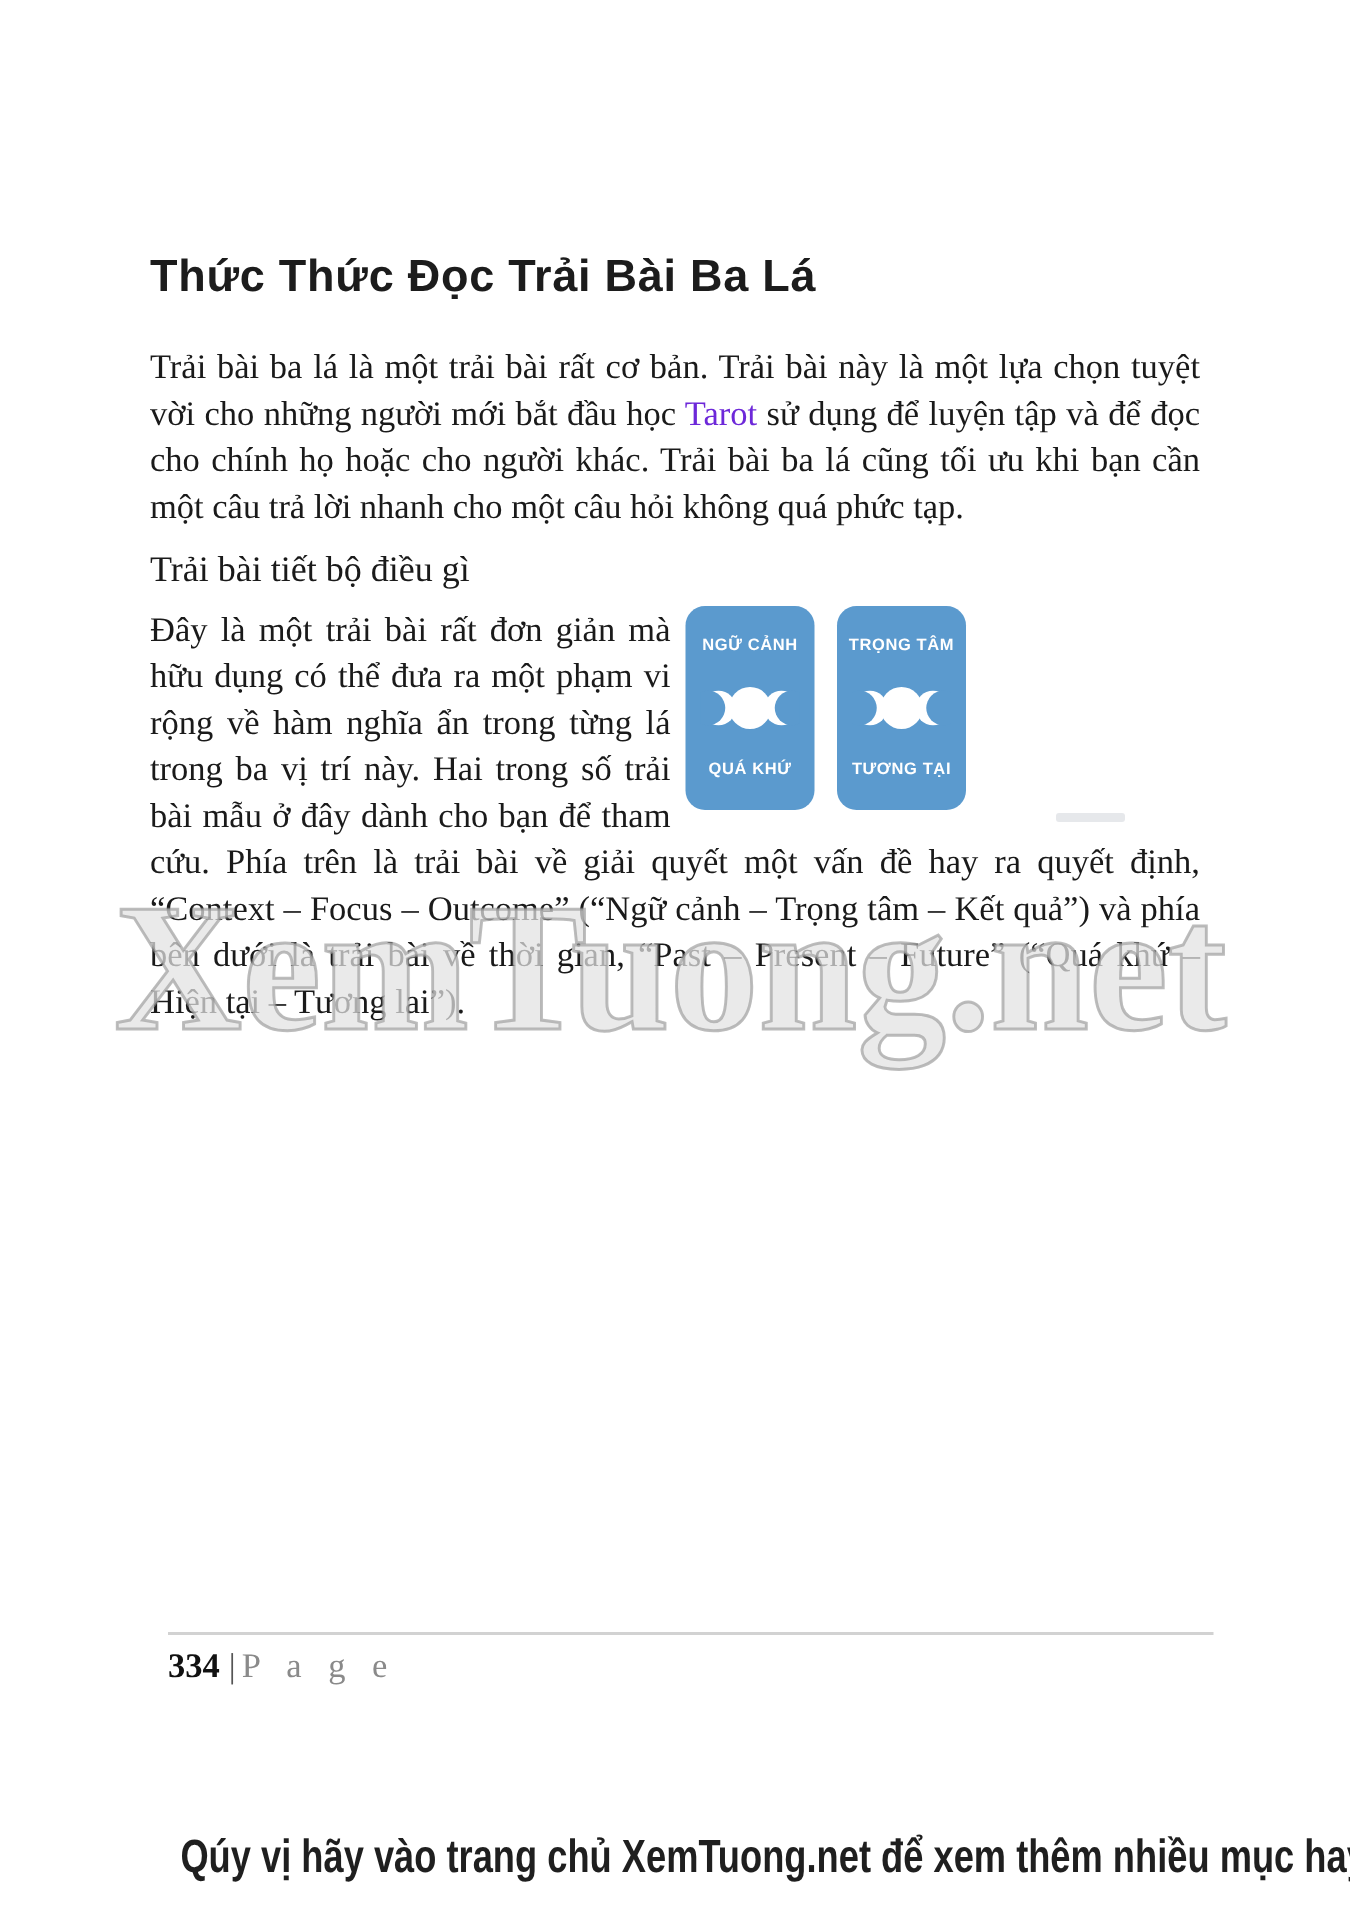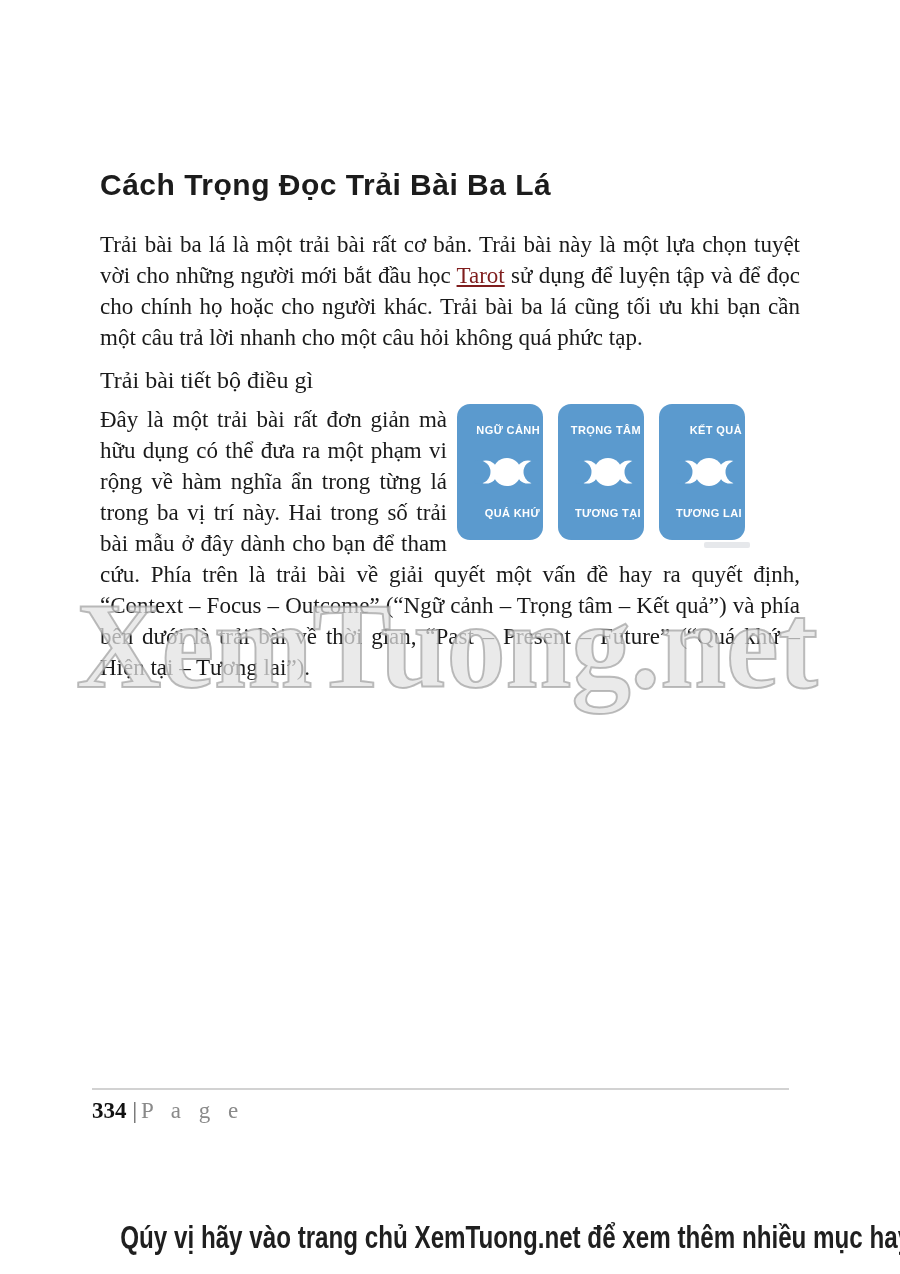--- a/index.html
+++ b/index.html
@@ -26,22 +26,21 @@
     letter-spacing: 0.5px;
     margin: 0 0 27px 0;
   }
   p.body-par {
     font-size: 23px;
     line-height: 31px;
     text-align: justify;
     margin: 0 0 14px 0;
   }
   a.tarot-link {
-    color: #7f1d1d;
-    text-decoration: underline;
+    color: #6d28d9;
     cursor: pointer;
   }
   h2.section-heading {
     font-size: 24px;
     font-weight: normal;
     margin: 6px 0 10px 0;
   }
   
   .cards-float {
     float: right;
@@ -61,21 +60,21 @@
     background: #5b9ace;
     border-radius: 13px;
     color: #ffffff;
     font-family: "Liberation Sans", sans-serif;
     font-size: 11px;
     font-weight: bold;
     letter-spacing: 0.4px;
     display: flex;
     flex-direction: column;
     justify-content: space-between;
-    align-items: flex-end;
+    align-items: center;
     padding: 11px 3px;
     box-sizing: border-box;
     text-align: center;
   }
   .card-credit {
     position: absolute;
     right: 50px;
     top: 138px;
     width: 46px;
     height: 6px;
@@ -96,21 +95,21 @@
     white-space: nowrap;
     transform: scaleX(0.97);
     transform-origin: left top;
     color: rgba(248, 248, 248, 0.55);
     -webkit-text-stroke: 2px rgba(150, 150, 150, 0.62);
     text-shadow: 0 0 1px rgba(160,160,160,0.4);
   }
   
   .page-footer {
     position: absolute;
-    left: 92px;
+    left: 112px;
     width: 697px;
     top: 1088px;
   }
   .footer-rule {
     border: 0;
     border-top: 2px solid #d2d2d2;
     margin: 0 0 8px 0;
   }
   .footer-line {
     font-size: 23px;
@@ -137,21 +136,21 @@
     white-space: nowrap;
   }
 </style>
 </head>
 <body>
 
 <div class="page">
 
   <div class="content">
 
-    <h1 class="doc-title">Cách Trọng Đọc Trải Bài Ba Lá</h1>
+    <h1 class="doc-title">Thức Thức Đọc Trải Bài Ba Lá</h1>
 
     <p class="body-par"><span>Trải bài ba lá là một trải bài rất cơ bản. Trải bài này là một lựa chọn tuyệt vời cho những người mới bắt đầu học </span><a class="tarot-link">Tarot</a><span> sử dụng để luyện tập và để đọc cho chính họ hoặc cho người khác. Trải bài ba lá cũng tối ưu khi bạn cần một câu trả lời nhanh cho một câu hỏi không quá phức tạp.</span></p>
 
 
 
     <h2 class="section-heading">Trải bài tiết bộ điều gì</h2>
 
     <p class="body-par">
       <span class="cards-float">
         <span class="cards-row">
@@ -173,31 +172,20 @@
             <svg width="66" height="40" viewBox="0 0 66 40">
               <circle cx="33" cy="20" r="14" fill="#ffffff"></circle>
               <circle cx="12" cy="20" r="11.5" fill="#ffffff"></circle>
               <circle cx="5" cy="20" r="11.5" fill="#5b9ace"></circle>
               <circle cx="54" cy="20" r="11.5" fill="#ffffff"></circle>
               <circle cx="61" cy="20" r="11.5" fill="#5b9ace"></circle>
             </svg>
             <span>TƯƠNG TẠI</span>
           </span>
 
-          <span class="tarot-card">
-            <span>KẾT QUẢ</span>
-            <svg width="66" height="40" viewBox="0 0 66 40">
-              <circle cx="33" cy="20" r="14" fill="#ffffff"></circle>
-              <circle cx="12" cy="20" r="11.5" fill="#ffffff"></circle>
-              <circle cx="5" cy="20" r="11.5" fill="#5b9ace"></circle>
-              <circle cx="54" cy="20" r="11.5" fill="#ffffff"></circle>
-              <circle cx="61" cy="20" r="11.5" fill="#5b9ace"></circle>
-            </svg>
-            <span>TƯƠNG LAI</span>
-          </span>
 
         </span>
         <span class="card-credit"></span>
       </span><span>Đây là một trải bài rất đơn giản mà hữu dụng có thể đưa ra một phạm vi rộng về hàm nghĩa ẩn trong từng lá trong ba vị trí này. Hai trong số trải bài mẫu ở đây dành cho bạn để tham cứu. Phía trên là trải bài về giải quyết một vấn đề hay ra quyết định, “Context – Focus – Outcome” (“Ngữ cảnh – Trọng tâm – Kết quả”) và phía bên dưới là trải bài về thời gian, “Past – Present – Future” (“Quá khứ – Hiện tại – Tương lai”).</span>
     </p>
 
 
   </div>
 
   <div class="watermark">XemTuong.net</div>

